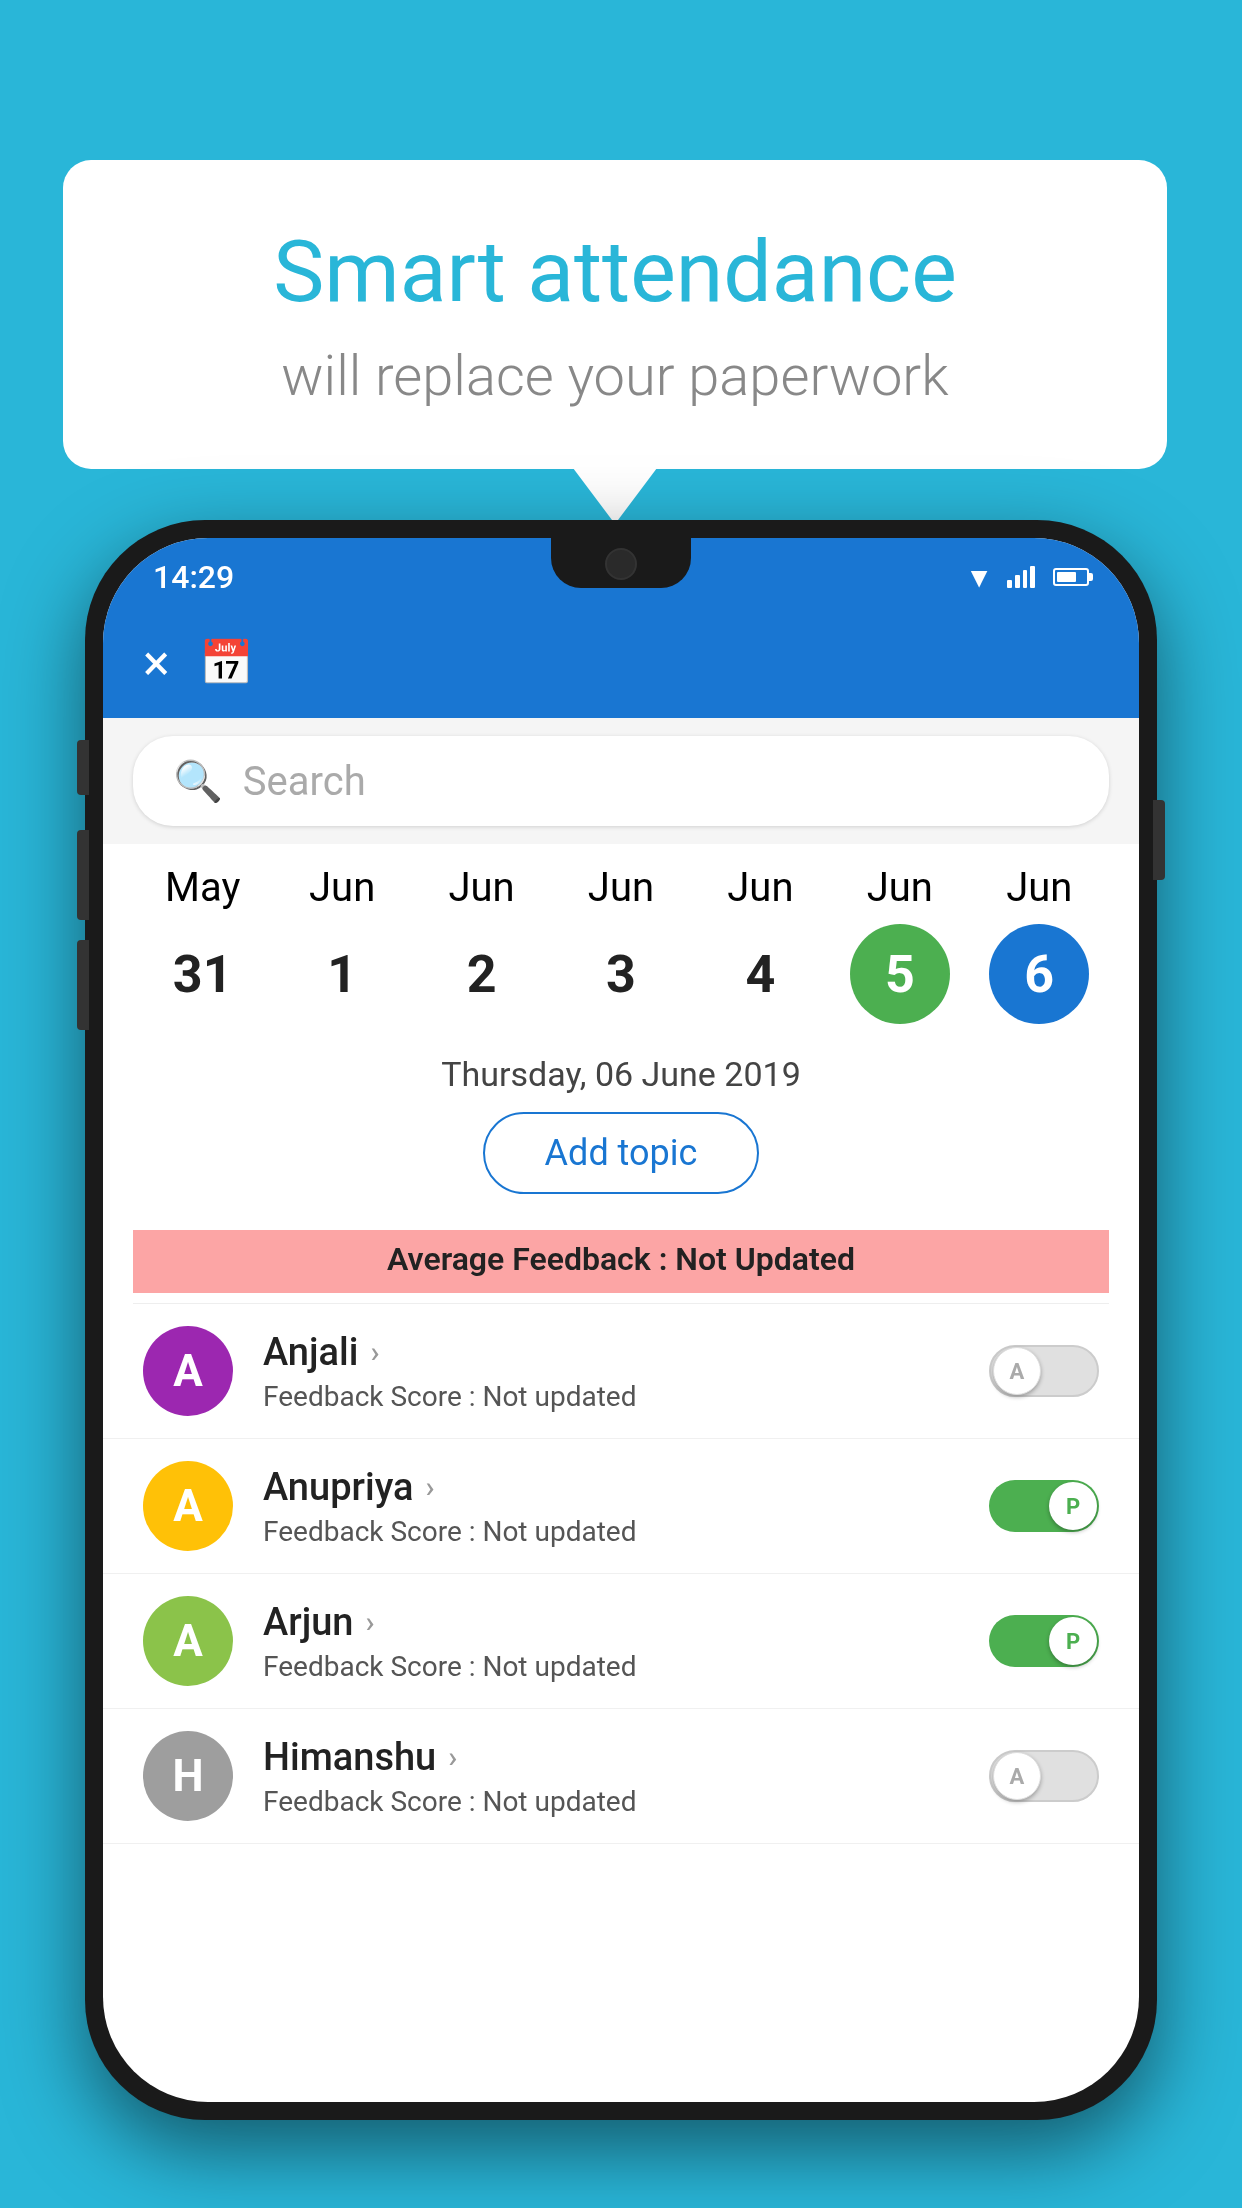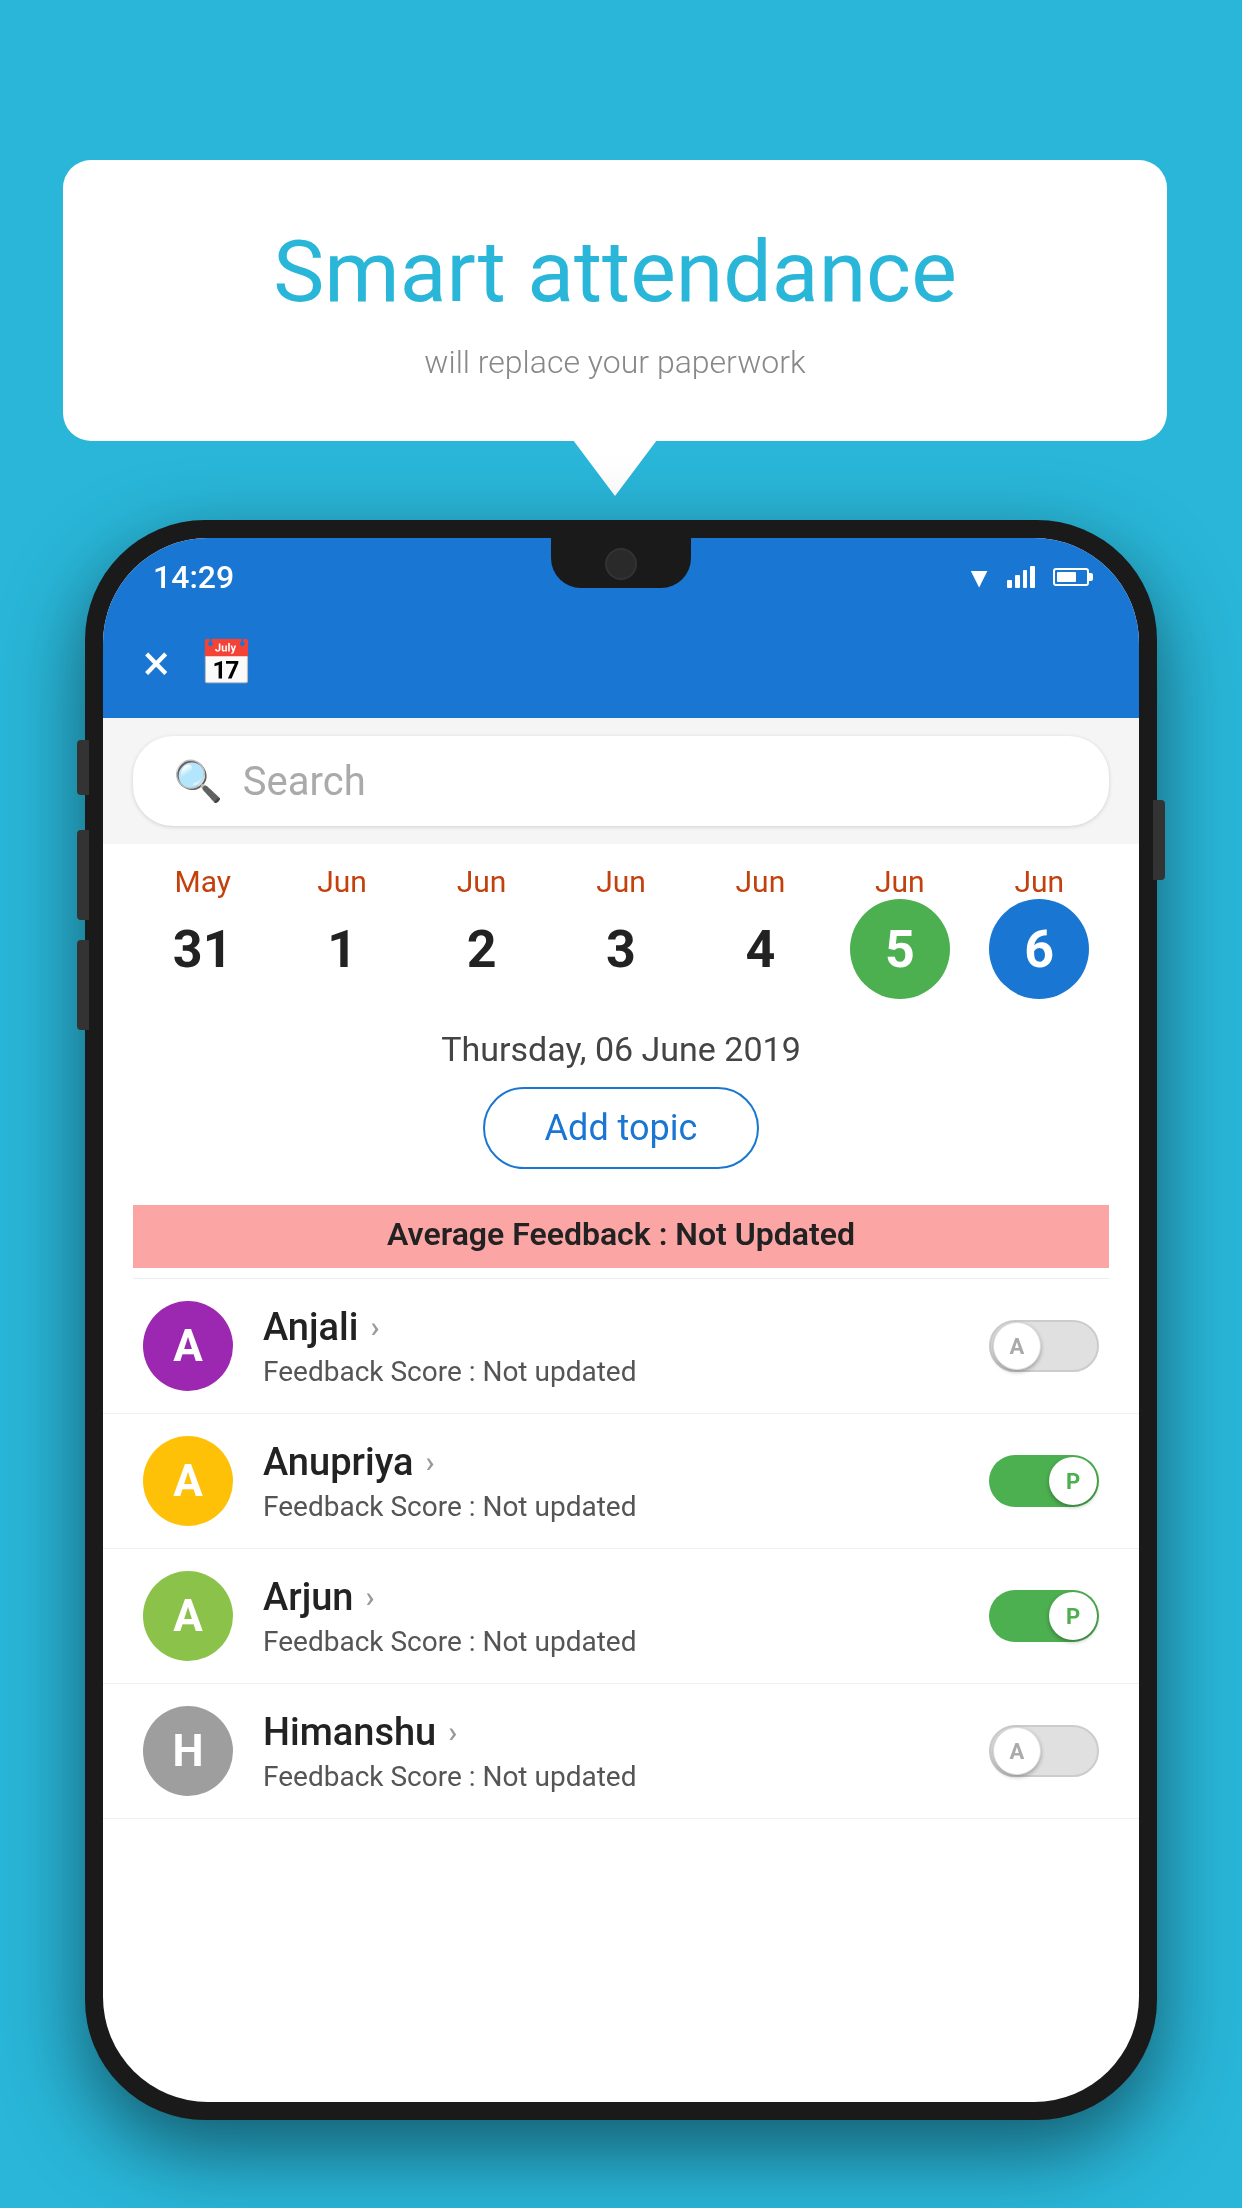--- a/index.html
+++ b/index.html
@@ -46,21 +46,21 @@
     .bubble-title {
       color: #29b6d8;
       font-size: 86px;
       font-weight: 400;
       line-height: 1.2;
       margin-bottom: 20px;
     }
 
     .bubble-subtitle {
       color: #888;
-      font-size: 32px;
+      font-size: 56px;
       font-weight: 300;
     }
 
     
     .phone-container {
       position: absolute;
       top: 520px;
       left: 85px;
       right: 85px;
       bottom: 0;
@@ -246,24 +246,24 @@
     }
 
     .cal-col {
       display: flex;
       flex-direction: column;
       align-items: center;
       width: 130px;
     }
 
     .cal-month {
-      font-size: 30px;
-      color: #c2410c;
+      font-size: 40px;
+      color: #000000;
       font-weight: 400;
-      margin-bottom: 0;
+      margin-bottom: 13px;
     }
 
     .cal-date {
       font-size: 52px;
       font-weight: 700;
       color: #222;
       width: 100px;
       height: 100px;
       display: flex;
       align-items: center;

